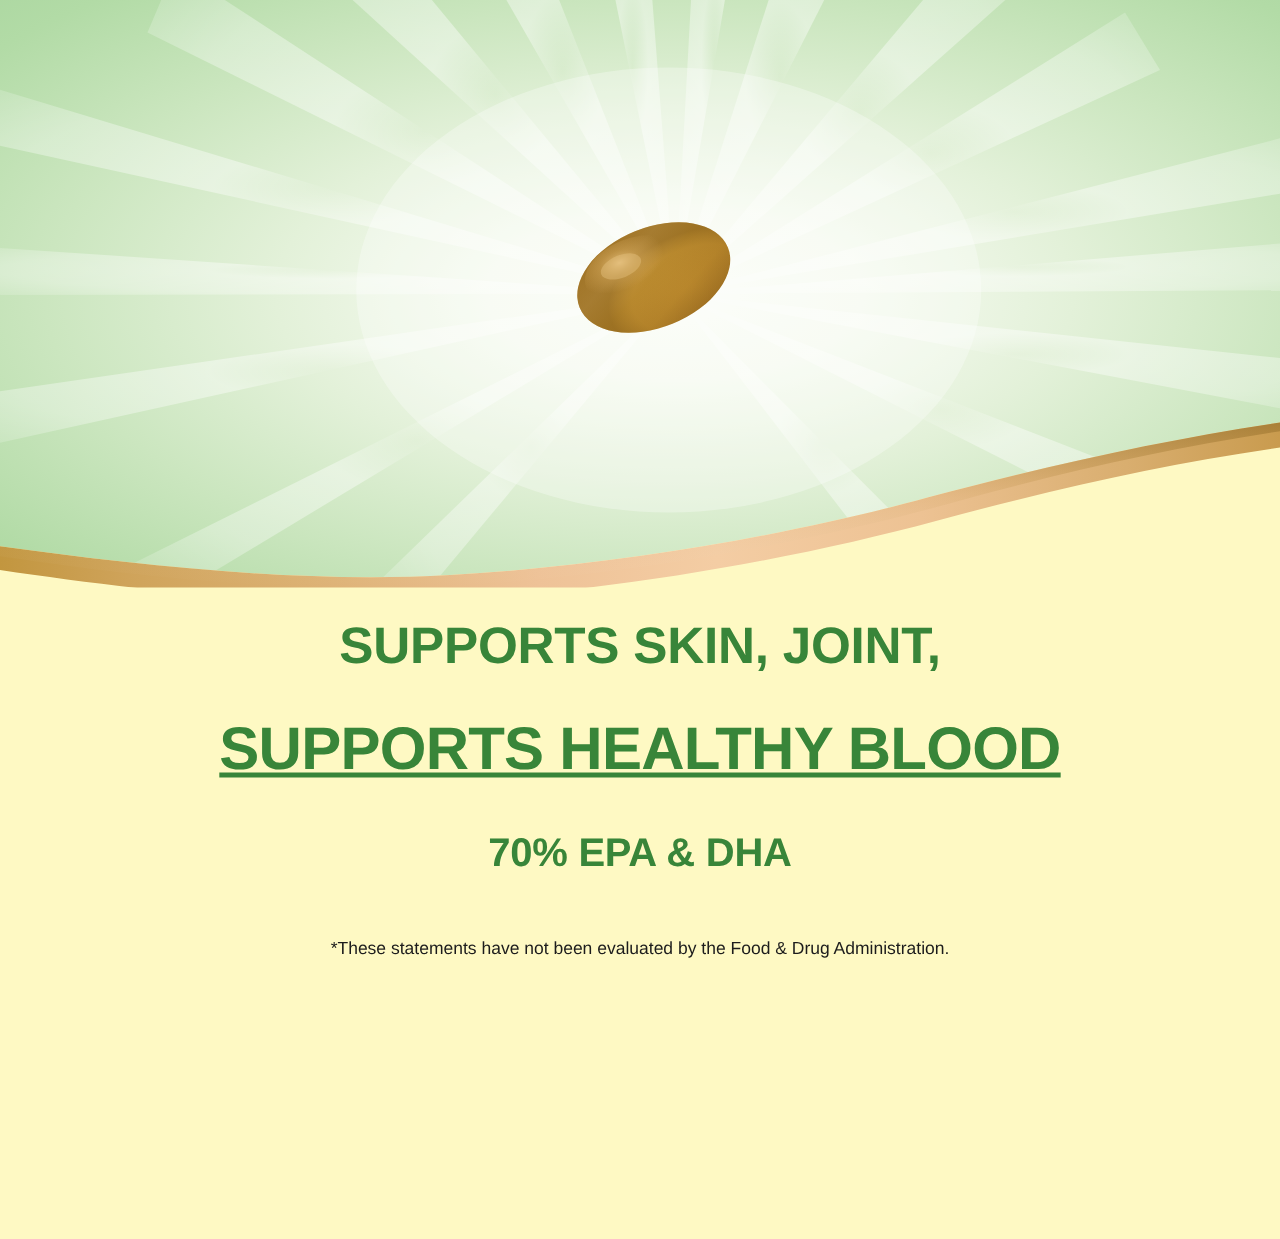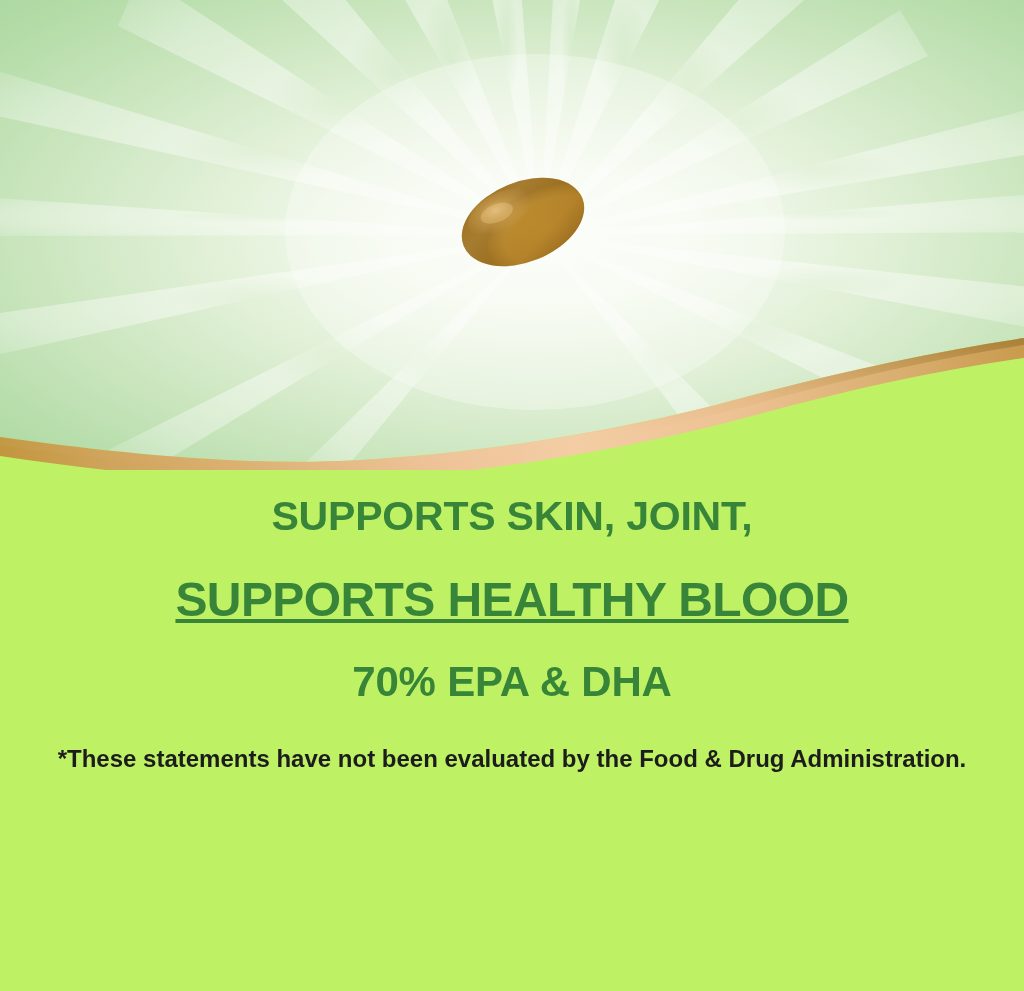--- a/index.html
+++ b/index.html
@@ -10,21 +10,21 @@
   body {
     font-family: "Liberation Sans", sans-serif;
     -webkit-font-smoothing: antialiased;
   }
 
   #page {
     position: relative;
     width: 1024px;
     height: 991px;
     overflow: hidden;
-    background: #bef264;
+    background: #fef9c3;
   }
 
   
   .hero {
     position: absolute;
     left: 0;
     top: 0;
     width: 1024px;
     height: 470px;
     overflow: hidden;
@@ -72,40 +72,40 @@
   .headline-2 {
     font-size: 48px;
     line-height: 57px;
     padding-top: 31px;
     width: 980px;
     letter-spacing: -0.6px;
     text-decoration: underline;
   }
 
   .headline-3 {
-    font-size: 42px;
+    font-size: 32px;
     line-height: 48px;
     padding-top: 30px;
     width: 900px;
     text-align: center;
   }
 
   .headline .line {
     display: block;
     white-space: nowrap;
   }
 
   .disclaimer {
     margin: 0 auto;
     padding-top: 39px;
     width: 920px;
     color: #1c1c1c;
-    font-size: 24px;
+    font-size: 14px;
     line-height: 27px;
-    font-weight: bold;
+    font-weight: normal;
   }
   .disclaimer .line {
     display: block;
     white-space: nowrap;
   }
 </style>
 </head>
 <body>
 
 <div id="page">

